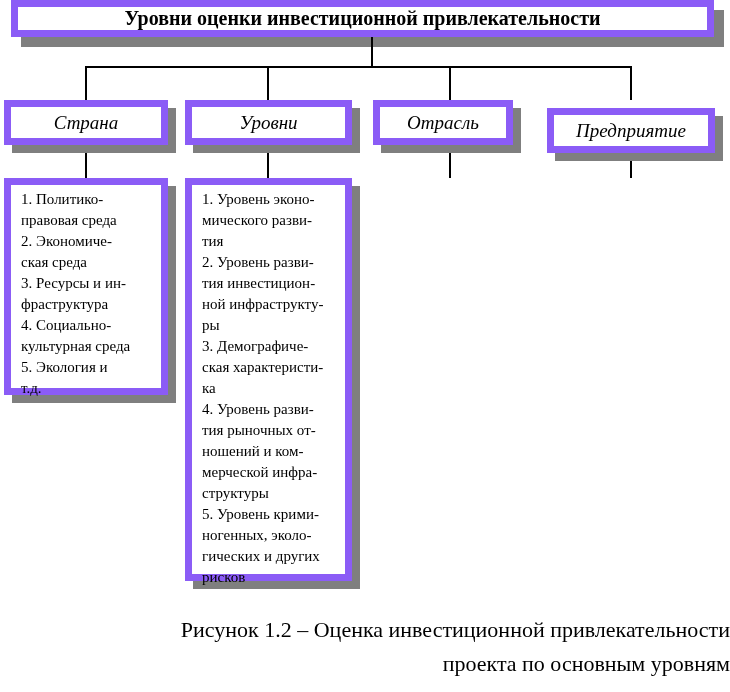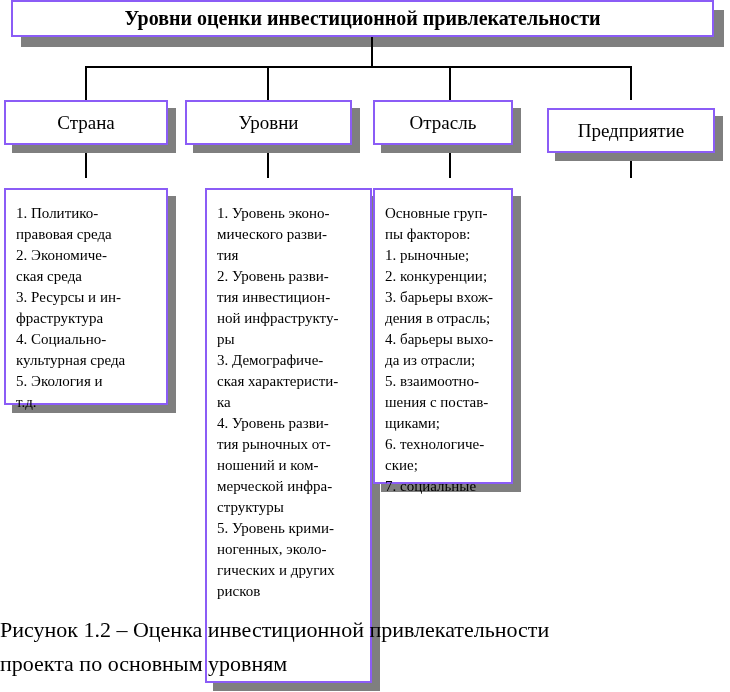--- a/index.html
+++ b/index.html
@@ -2,65 +2,65 @@
 <html lang="ru"><head>
 <meta charset="utf-8">
 <style>
   html,body{margin:0;padding:0;background:#ffffff;}
   .canvas{
     position:relative;width:730px;height:692px;background:#ffffff;
     font-family:"Liberation Serif","DejaVu Serif",serif;color:#000;
     overflow:hidden;
   }
   .shadowbox{
-    position:absolute;background:#ffffff;border:2px solid #8b5cf6;
+    position:absolute;background:#ffffff;border:7px solid #8b5cf6;
     box-sizing:border-box;
   }
   .title-box{
     left:11px;top:0;width:703px;height:37px;
     box-shadow:10px 10px 0 #7f7f7f;
     display:flex;align-items:center;justify-content:center;
     font-weight:bold;font-size:20px;text-align:center;
   }
   .level-box{
     top:100px;height:45px;
     box-shadow:8px 8px 0 #7f7f7f;
     display:flex;align-items:center;justify-content:center;
-    font-size:19px;text-align:center;
+    font-size:19px;text-align:center;font-style:italic;
   }
   .detail-box{
-    top:188px;
+    top:178px;
     box-shadow:8px 8px 0 #7f7f7f;
-    padding:13px 6px 4px 10px;
+    padding:4px 6px 4px 10px;
     font-size:15px;line-height:21px;white-space:pre-line;
   }
   
   .c1{left:4px;width:164px;}
   .c2{left:185px;width:167px;}
   .c3{left:373px;width:140px;}
   .c4{left:547px;width:168px;margin-top:8px;}
   .d1{height:217px;}
-  .d2{height:495px;margin-left:20px;}
+  .d2{height:403px;}
   .d3{height:296px;}
   .d4{height:297px;}
   
   .vline,.hline{position:absolute;background:#000;}
   .vline{width:2px;}
   .hline{height:2px;}
   .trunk{left:371px;top:37px;height:30px;}
   .bar{left:86px;top:66px;width:546px;}
   .drop{top:66px;height:34px;}
   .stub{top:145px;height:33px;}
   .x1{left:85px;}
   .x2{left:267px;}
   .x3{left:449px;}
   .x4{left:630px;}
   .figure-caption{
     position:absolute;left:0;top:613px;width:730px;
-    text-align:left;font-size:22px;line-height:34px;
+    text-align:right;font-size:22px;line-height:34px;
     white-space:pre-line;
   }
 </style>
 </head>
 <body>
 
 <div class="canvas">
 
   <div class="shadowbox title-box">
     <span>Уровни оценки инвестиционной привлекательности</span>
@@ -112,31 +112,17 @@
 ка
 4. Уровень разви-
 тия рыночных от-
 ношений и ком-
 мерческой инфра-
 структуры
 5. Уровень крими-
 ногенных, эколо-
 гических и других
 рисков</div>
-  <div class="shadowbox detail-box c3 d3">Основные груп-
-пы факторов:
-1. рыночные;
-2. конкуренции;
-3. барьеры вхож-
-дения в отрасль;
-4. барьеры выхо-
-да из отрасли;
-5. взаимоотно-
-шения с постав-
-щиками;
-6. технологиче-
-ские;
-7. социальные</div>
 
   <div class="figure-caption">Рисунок 1.2 – Оценка инвестиционной привлекательности
 проекта по основным уровням</div>
 
 </div>
 
 </body></html>

